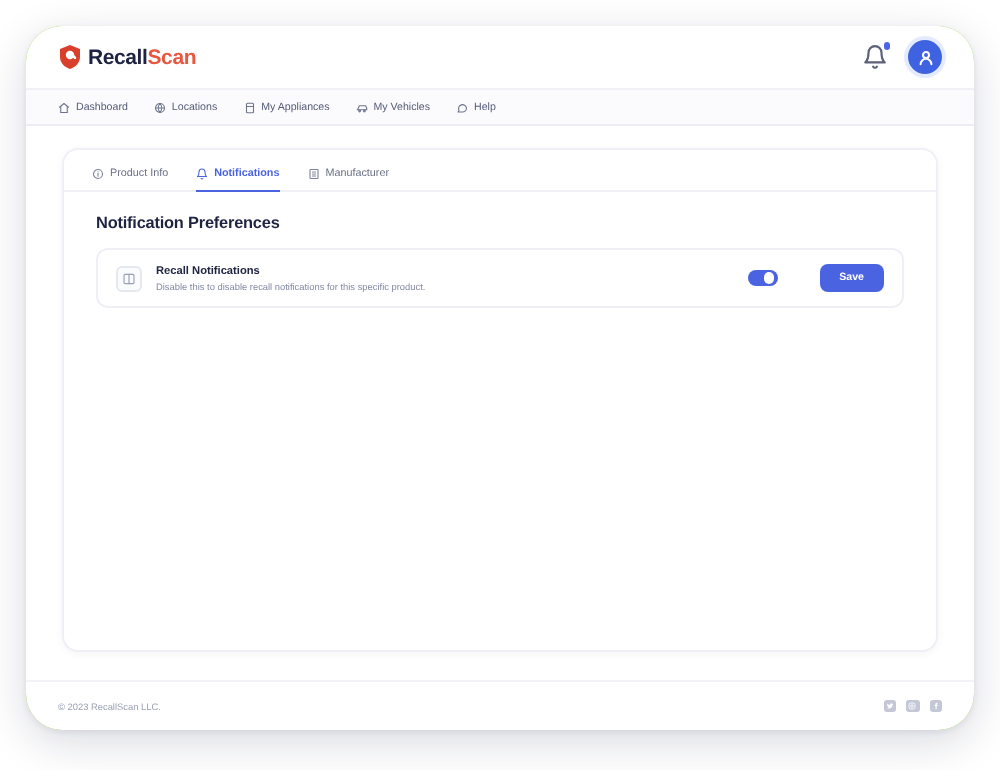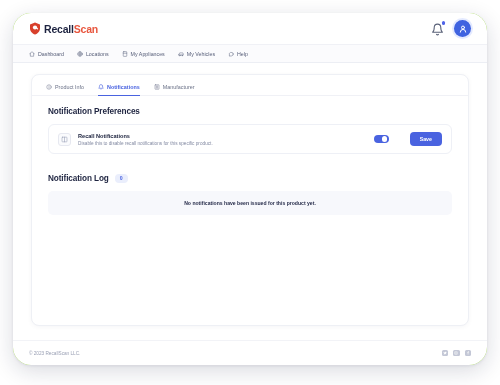--- a/index.html
+++ b/index.html
@@ -305,27 +305,20 @@
             <div class="pref-label">Recall Notifications</div>
             <div class="pref-desc">Disable this to disable recall notifications for this specific product.</div>
           </div>
           <div class="toggle">
             <div class="toggle-knob"></div>
           </div>
           <button class="save-btn">Save</button>
         </div>
       </div>
 
-      <div class="section" style="padding-top:20px;">
-        <div class="log-head">
-          <div class="section-title">Notification Log</div>
-          <div class="log-badge">0</div>
-        </div>
-        <div class="empty-box">No notifications have been issued for this product yet.</div>
-      </div>
 
     </div>
   </div>
 
   <div class="footer">
     <div class="copyright">© 2023 RecallScan LLC.</div>
     <div class="social">
       <div class="social-ico">
         <svg width="4" height="4" viewBox="0 0 24 24" fill="#ffffff">
           <path d="M22 5.8a8 8 0 0 1-2.3.7 4 4 0 0 0 1.8-2.2 8 8 0 0 1-2.6 1 4 4 0 0 0-6.8 3.6A11.3 11.3 0 0 1 3.9 4.6a4 4 0 0 0 1.2 5.3A4 4 0 0 1 3.3 9.4a4 4 0 0 0 3.2 3.9 4 4 0 0 1-1.8.1 4 4 0 0 0 3.7 2.8A8 8 0 0 1 2.5 18a11.3 11.3 0 0 0 6.1 1.8c7.3 0 11.3-6.1 11.3-11.3v-.5A8 8 0 0 0 22 5.8z"></path>

